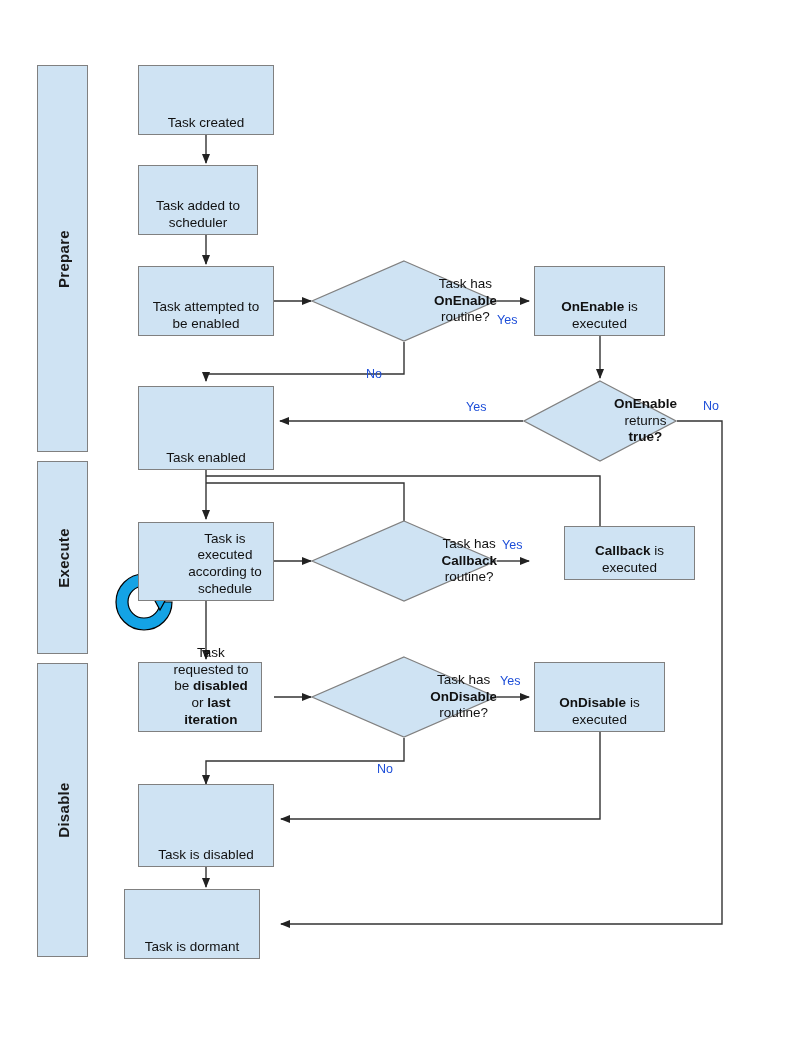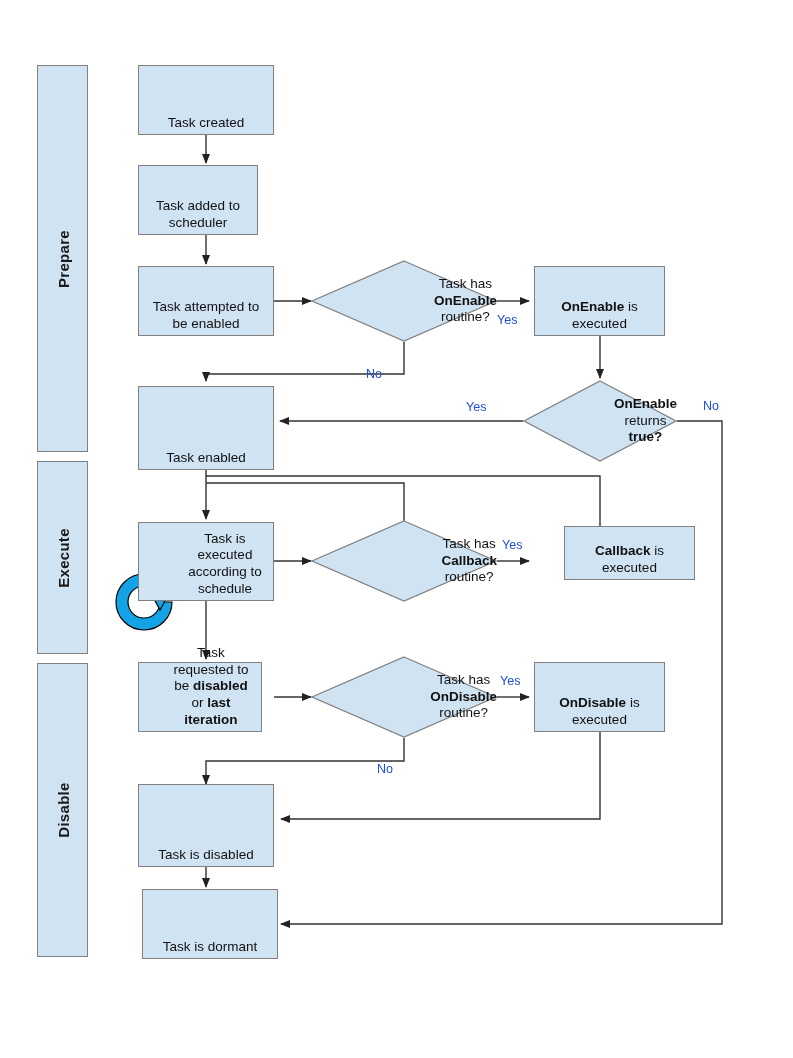--- a/index.html
+++ b/index.html
@@ -205,21 +205,21 @@
   <div class="node" style="left:534px; top:662px; width:131px; height:70px;">
     <span class="txt">
       <b>OnDisable</b><span> is executed</span>
     </span>
   </div>
 
   <div class="node" style="left:138px; top:784px; width:136px; height:83px;">
     <span class="txt">Task is disabled</span>
   </div>
 
-  <div class="node" style="left:142px; top:889px; width:136px; height:70px;">
+  <div class="node" style="left:124px; top:889px; width:136px; height:70px;">
     <span class="txt">Task is dormant</span>
   </div>
 
   <div class="diamond" style="left:311px; top:260px; width:186px; height:82px;">
     <svg class="dshape" viewBox="0 0 186 82" preserveAspectRatio="none">
       <polygon points="93,1 185,41 93,81 1,41" fill="#cfe3f3" stroke="#808080" stroke-width="1.2"></polygon>
     </svg>
     <div class="dlabel">
       <span>
         <span>Task has</span><br>

